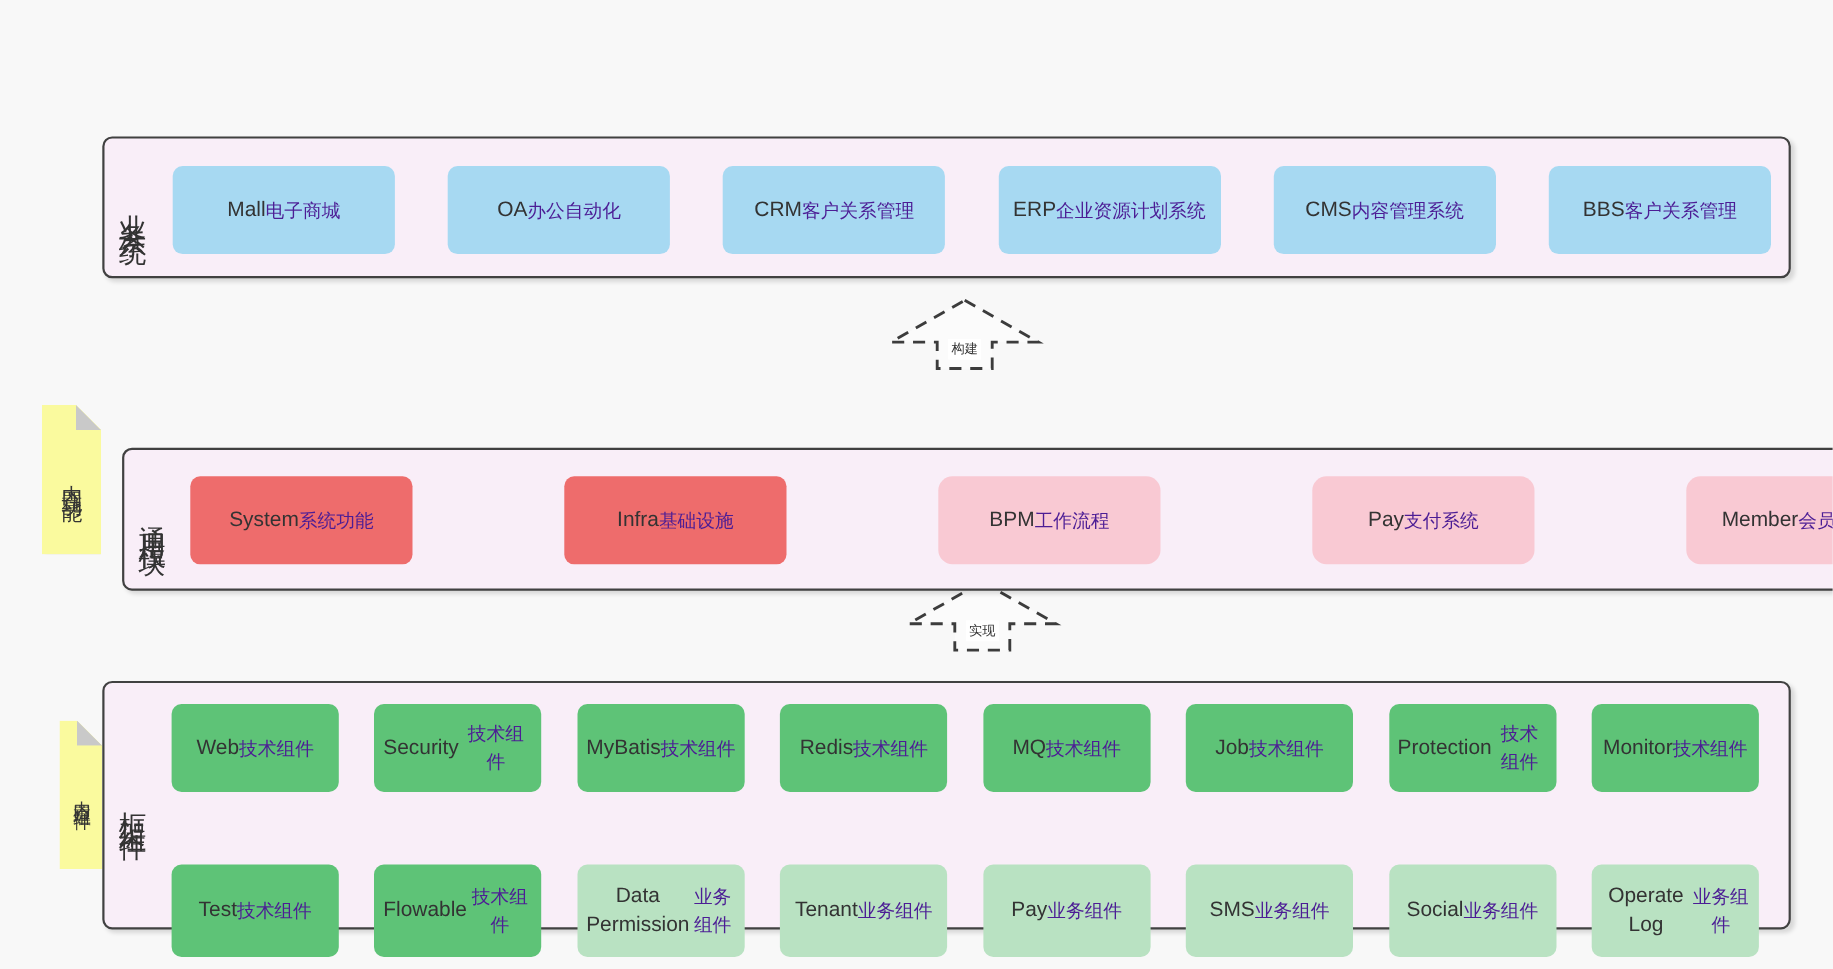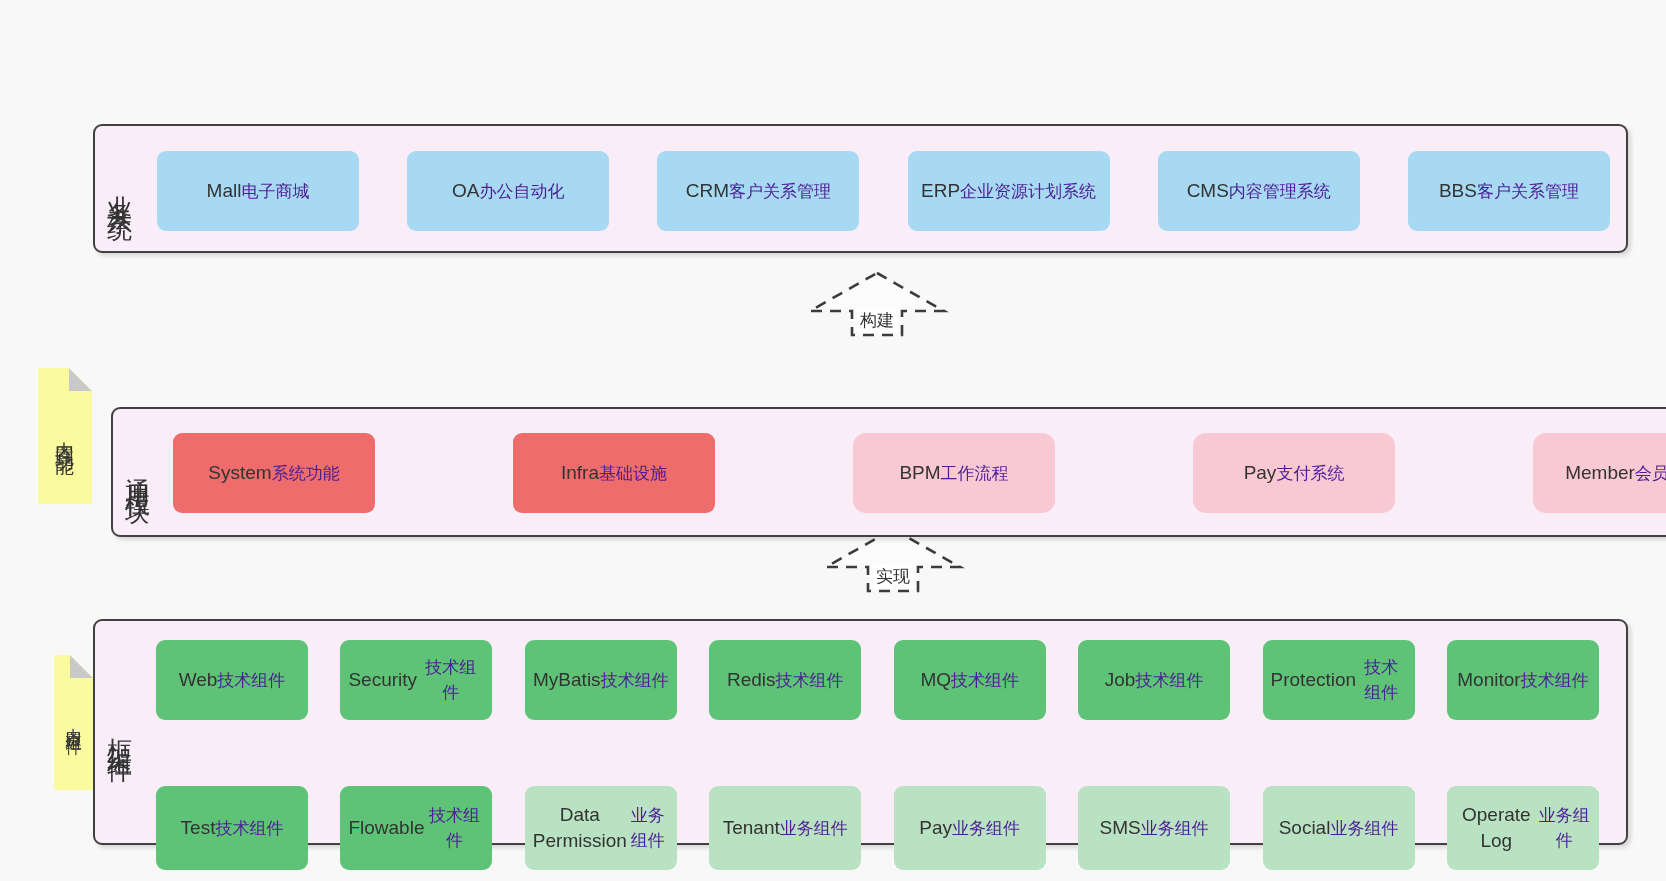--- a/index.html
+++ b/index.html
@@ -83,21 +83,21 @@
   #tag-components{left:54px;top:655px;width:39px;height:135px;}
   #tag-components .tag-label{font-size:16px;letter-spacing:4px;}
 
   
   .arrow{position:absolute;width:140px;height:68px;z-index:1;}
   #arrow-build{left:807px;top:270px;}
   #arrow-implement{left:823px;top:526px;}
   .arrow svg{position:absolute;inset:0;overflow:visible;}
   .arrow .arrow-label{
     position:absolute;left:50%;top:38px;transform:translateX(-50%);
-    background:#ffffff;padding:1px 3px;font-size:17px;color:#333;white-space:nowrap;
+    background:#ffffff;padding:1px 3px;font-size:12px;color:#333;white-space:nowrap;
   }
 </style>
 </head>
 <body>
 
 <div class="canvas">
 
   <div class="panel" id="panel-business">
     <div class="sec-label">业务系统</div>
     <div class="row row-wide">

